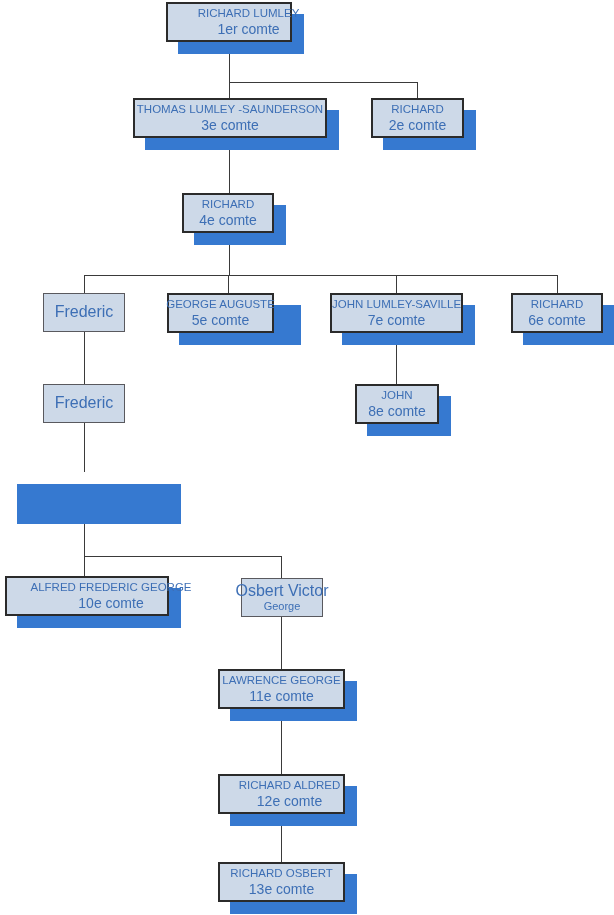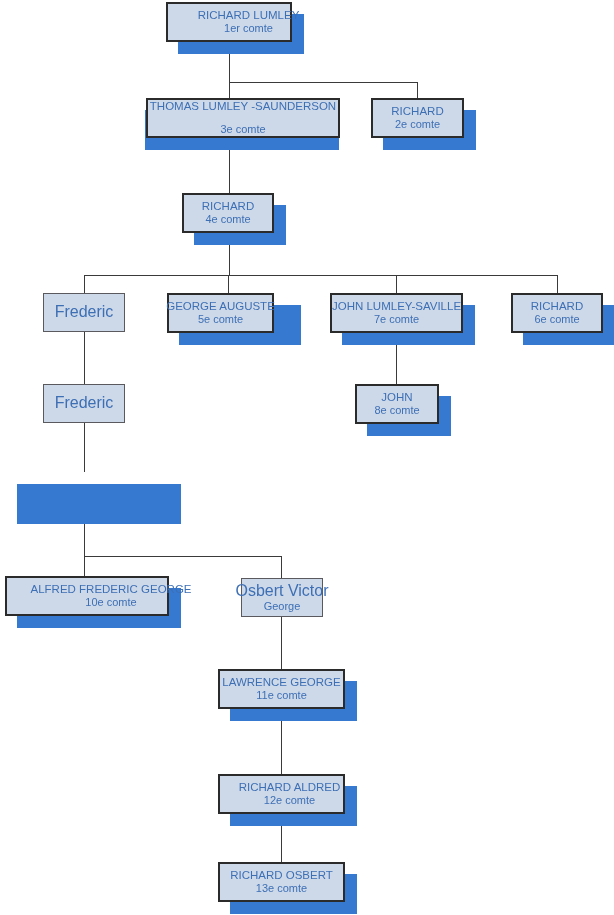--- a/index.html
+++ b/index.html
@@ -40,21 +40,21 @@
     z-index: 3;
   }
   .node.shadowed {
     border: 2px solid #2b2b2b;
   }
   .node .ln {
     display: block;
     white-space: nowrap;
   }
   .node .ln.l1 { font-size: 11.5px; }
-  .node .ln.l2 { font-size: 11px; }
+  .node .ln.l2 { font-size: 14px; }
   .node.small .ln.l1 { font-size: 16px; }
   .node.small .ln.l2 { font-size: 11px; }
   .shadow {
     position: absolute;
     background: #3679d0;
     z-index: 1;
   }
 </style>
 </head>
 <body>
@@ -82,21 +82,21 @@
       <line x1="281.5" x2="281.5" y1="617" y2="669" stroke="#3a3a3a" stroke-width="1"></line>
       <line x1="281.5" x2="281.5" y1="709" y2="774" stroke="#3a3a3a" stroke-width="1"></line>
       <line x1="281.5" x2="281.5" y1="814" y2="862" stroke="#3a3a3a" stroke-width="1"></line>
     </svg>
 <div class="shadow" style="left: 178px; top: 14px; width: 126px; height: 40px;"></div>
     <div class="node shadowed" style="left: 166px; top: 2px; width: 126px; height: 40px; padding-left: 39px;">
       <span class="ln l1">RICHARD LUMLEY</span>
       <span class="ln l2">1er comte</span>
     </div>
     <div class="shadow" style="left: 145px; top: 110px; width: 194px; height: 40px;"></div>
-    <div class="node shadowed" style="left: 146px; top: 98px; width: 194px; height: 40px; justify-content: space-between;">
+    <div class="node shadowed" style="left: 133px; top: 98px; width: 194px; height: 40px;">
       <span class="ln l1">THOMAS LUMLEY -SAUNDERSON</span>
       <span class="ln l2">3e comte</span>
     </div>
     <div class="shadow" style="left: 383px; top: 110px; width: 93px; height: 40px;"></div>
     <div class="node shadowed" style="left: 371px; top: 98px; width: 93px; height: 40px;">
       <span class="ln l1">RICHARD</span>
       <span class="ln l2">2e comte</span>
     </div>
     <div class="shadow" style="left: 194px; top: 205px; width: 92px; height: 40px;"></div>
     <div class="node shadowed" style="left: 182px; top: 193px; width: 92px; height: 40px;">

